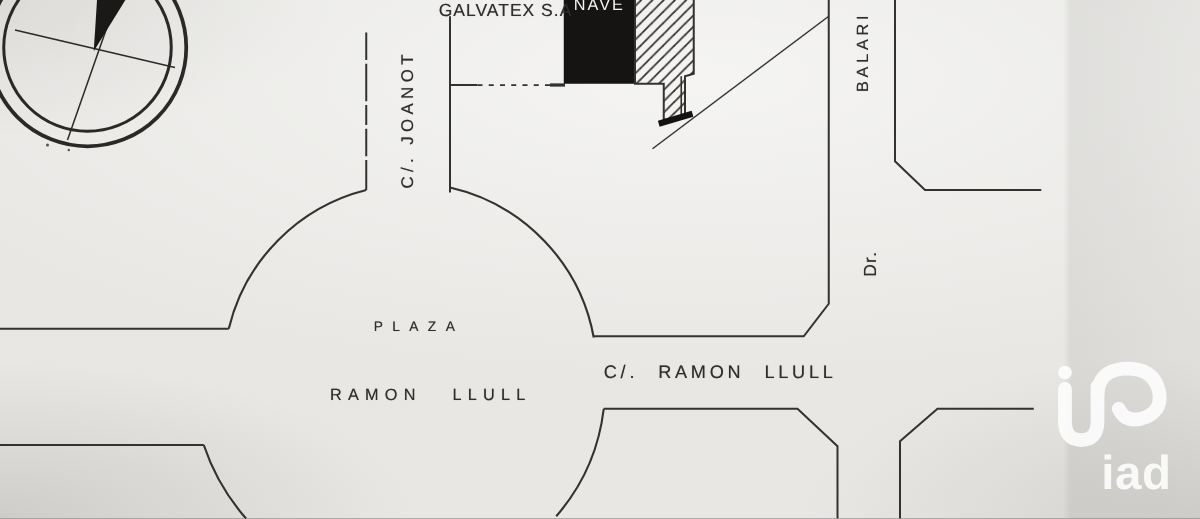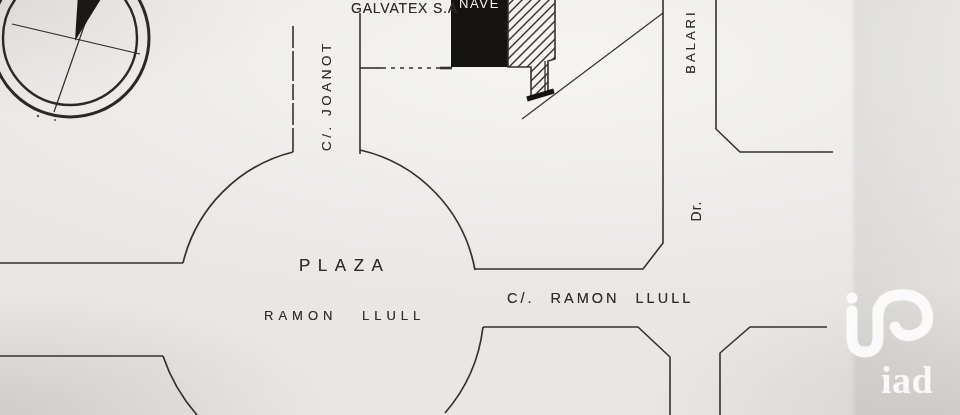--- a/index.html
+++ b/index.html
@@ -19,24 +19,24 @@
     position:absolute;color:#2f2d2b;white-space:nowrap;
     text-shadow:0 0 0.6px rgba(47,45,43,0.55);
   }
   .lbl-galvatex{left:351px;top:0px;font-size:14px;letter-spacing:0.8px;}
   .lbl-nave{left:451px;top:-4px;width:57px;text-align:center;color:#f4f3f0;
     font-size:13px;letter-spacing:1.6px;text-shadow:none;}
   .lbl-vert{transform:rotate(-90deg);transform-origin:center center;text-align:center;}
   .lbl-joanot{left:266px;top:88px;width:120px;font-size:13.5px;letter-spacing:3.5px;}
   .lbl-balari{left:646px;top:34px;width:88px;font-size:13px;letter-spacing:3px;}
   .lbl-dr{left:676px;top:203px;width:40px;font-size:14px;letter-spacing:1px;}
-  .lbl-plaza{left:299px;top:256px;font-size:17px;letter-spacing:7.5px;}
+  .lbl-plaza{left:299px;top:256px;font-size:11px;letter-spacing:7.5px;}
   .lbl-plaza2{left:264px;top:308px;font-size:13px;letter-spacing:5px;word-spacing:16px;}
-  .lbl-cramon{left:483px;top:290px;font-size:14.5px;letter-spacing:3px;word-spacing:9px;margin-left:24px;}
-  #watermark{position:absolute;left:843px;top:288px;width:100px;height:110px;opacity:0.88;font-family:Liberation Serif, serif;}
+  .lbl-cramon{left:483px;top:290px;font-size:14.5px;letter-spacing:3px;word-spacing:9px;}
+  #watermark{position:absolute;left:843px;top:288px;width:100px;height:110px;opacity:0.88;}
   #watermark .brand{
     position:absolute;left:38px;top:70px;color:#ffffff;
     font-size:38px;font-weight:bold;letter-spacing:0.5px;text-shadow:none;
   }
 </style>
 </head>
 <body>
 
 <div id="stage">
 

